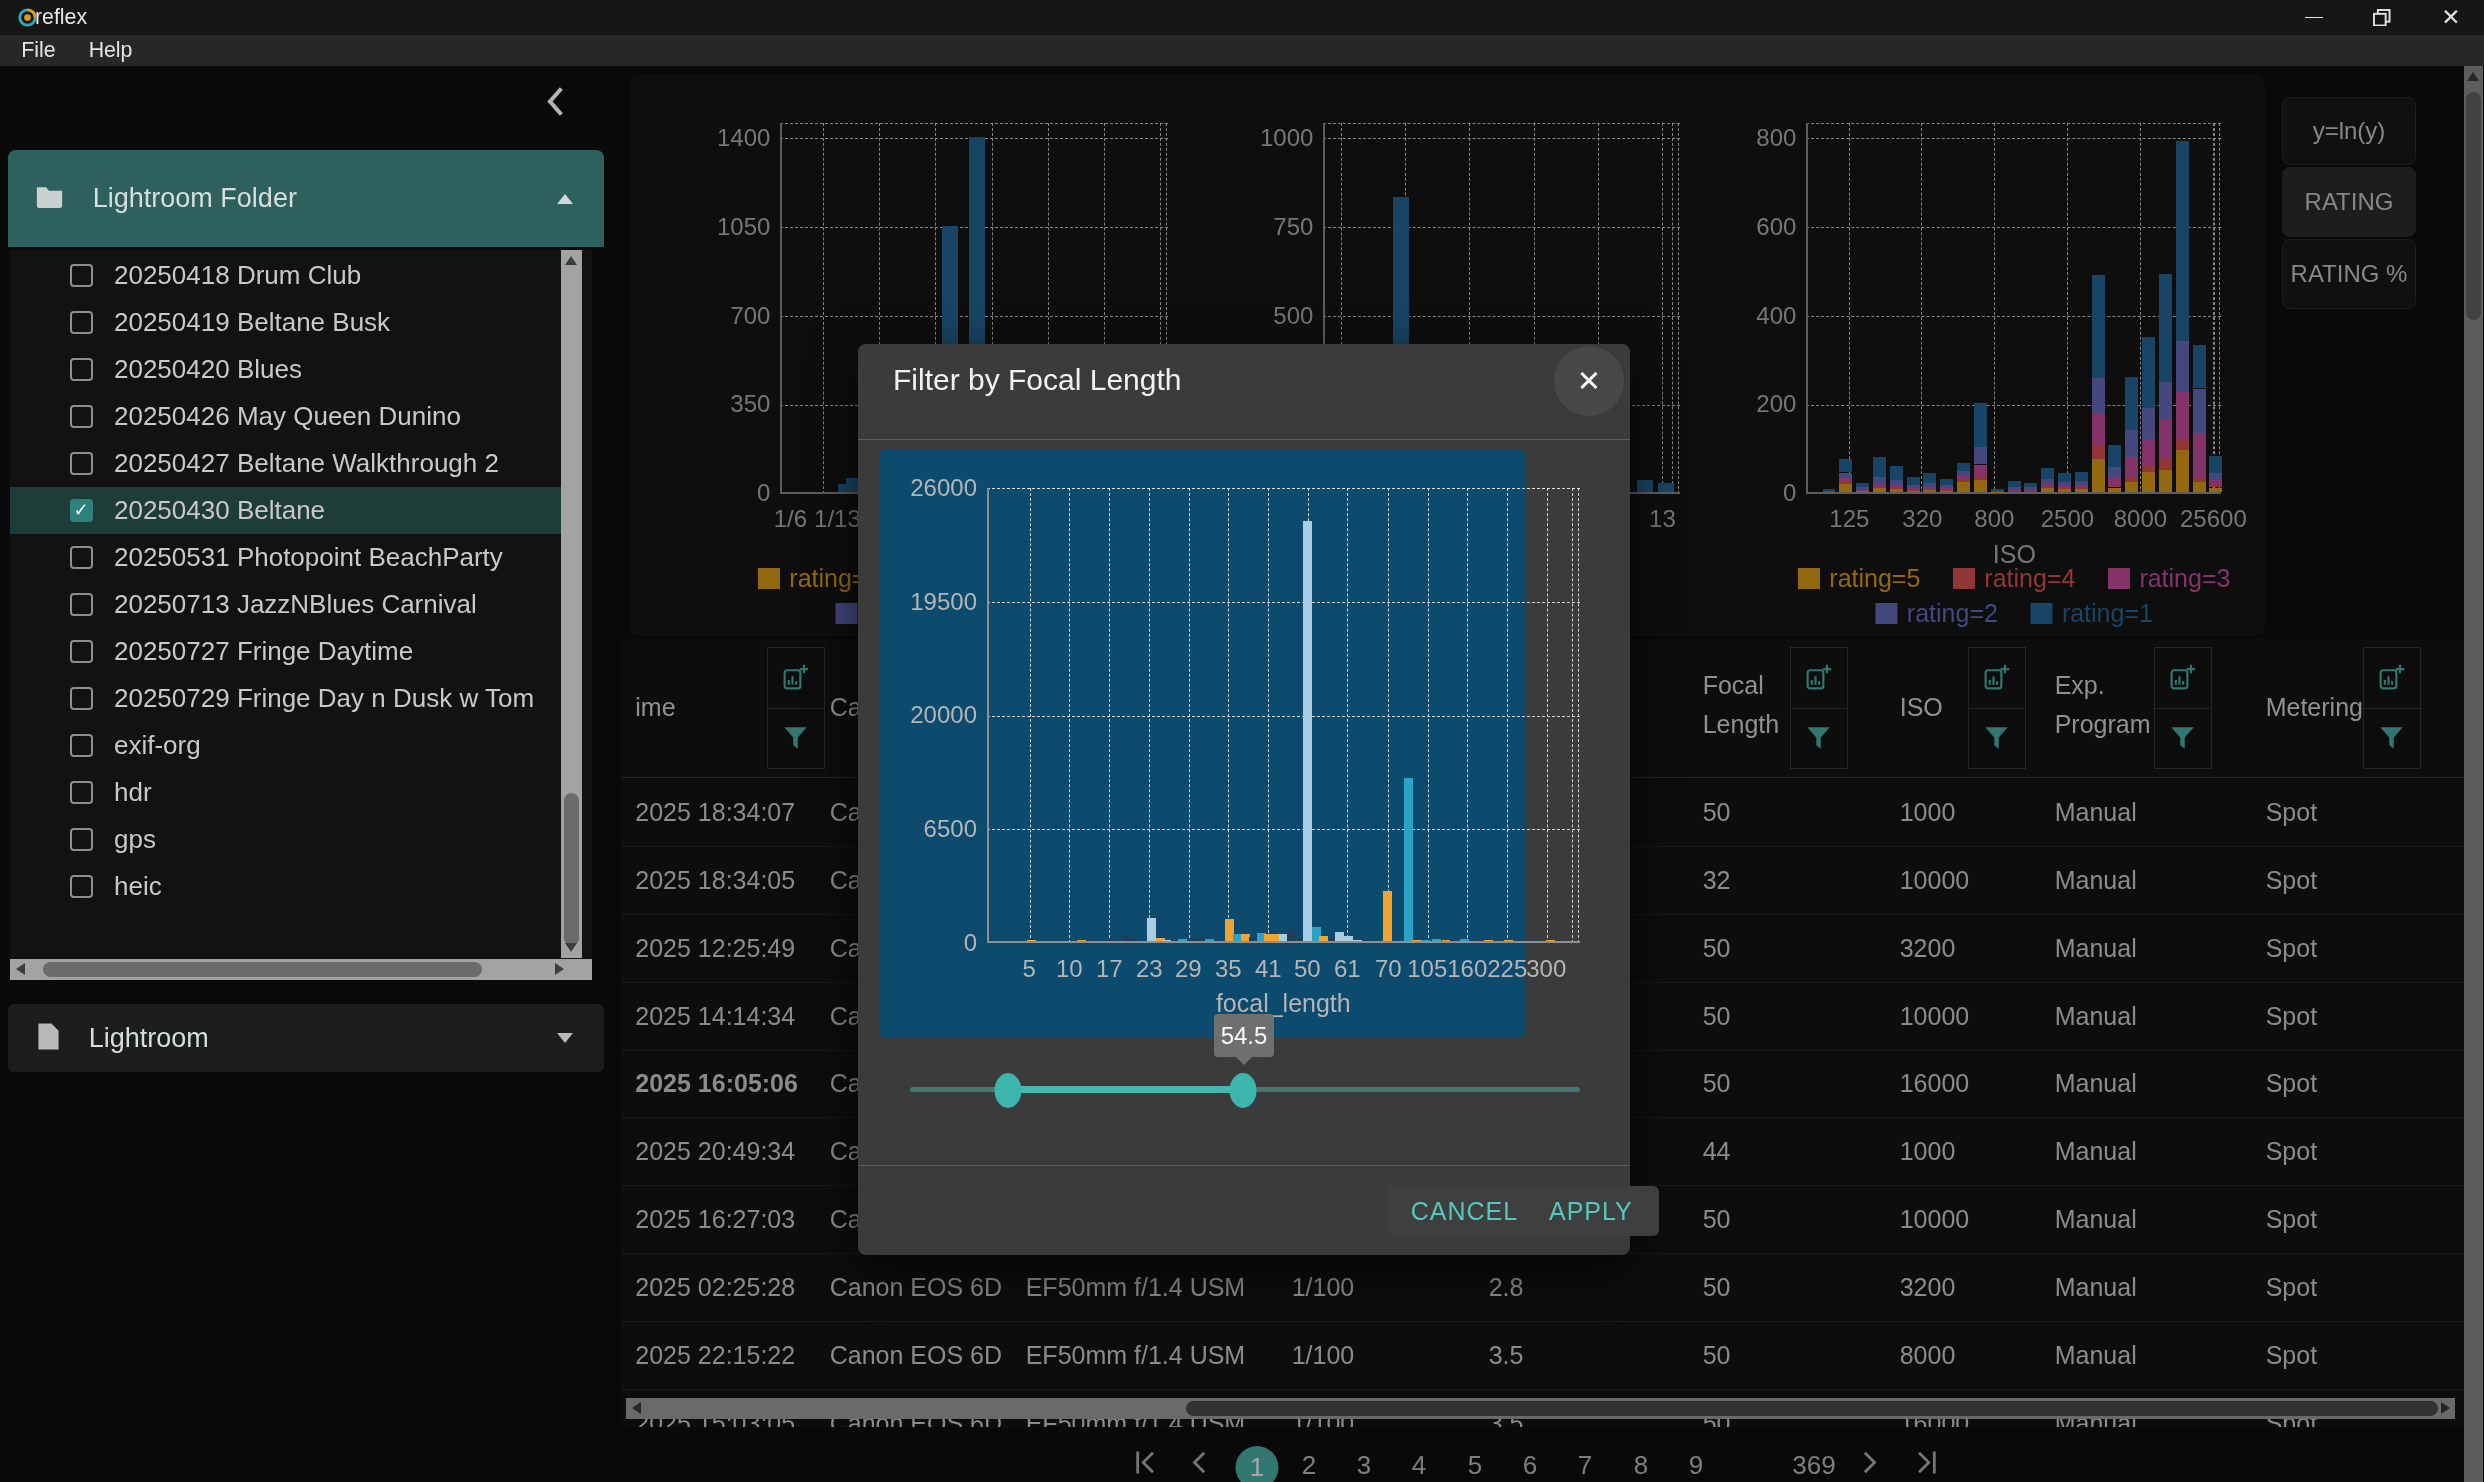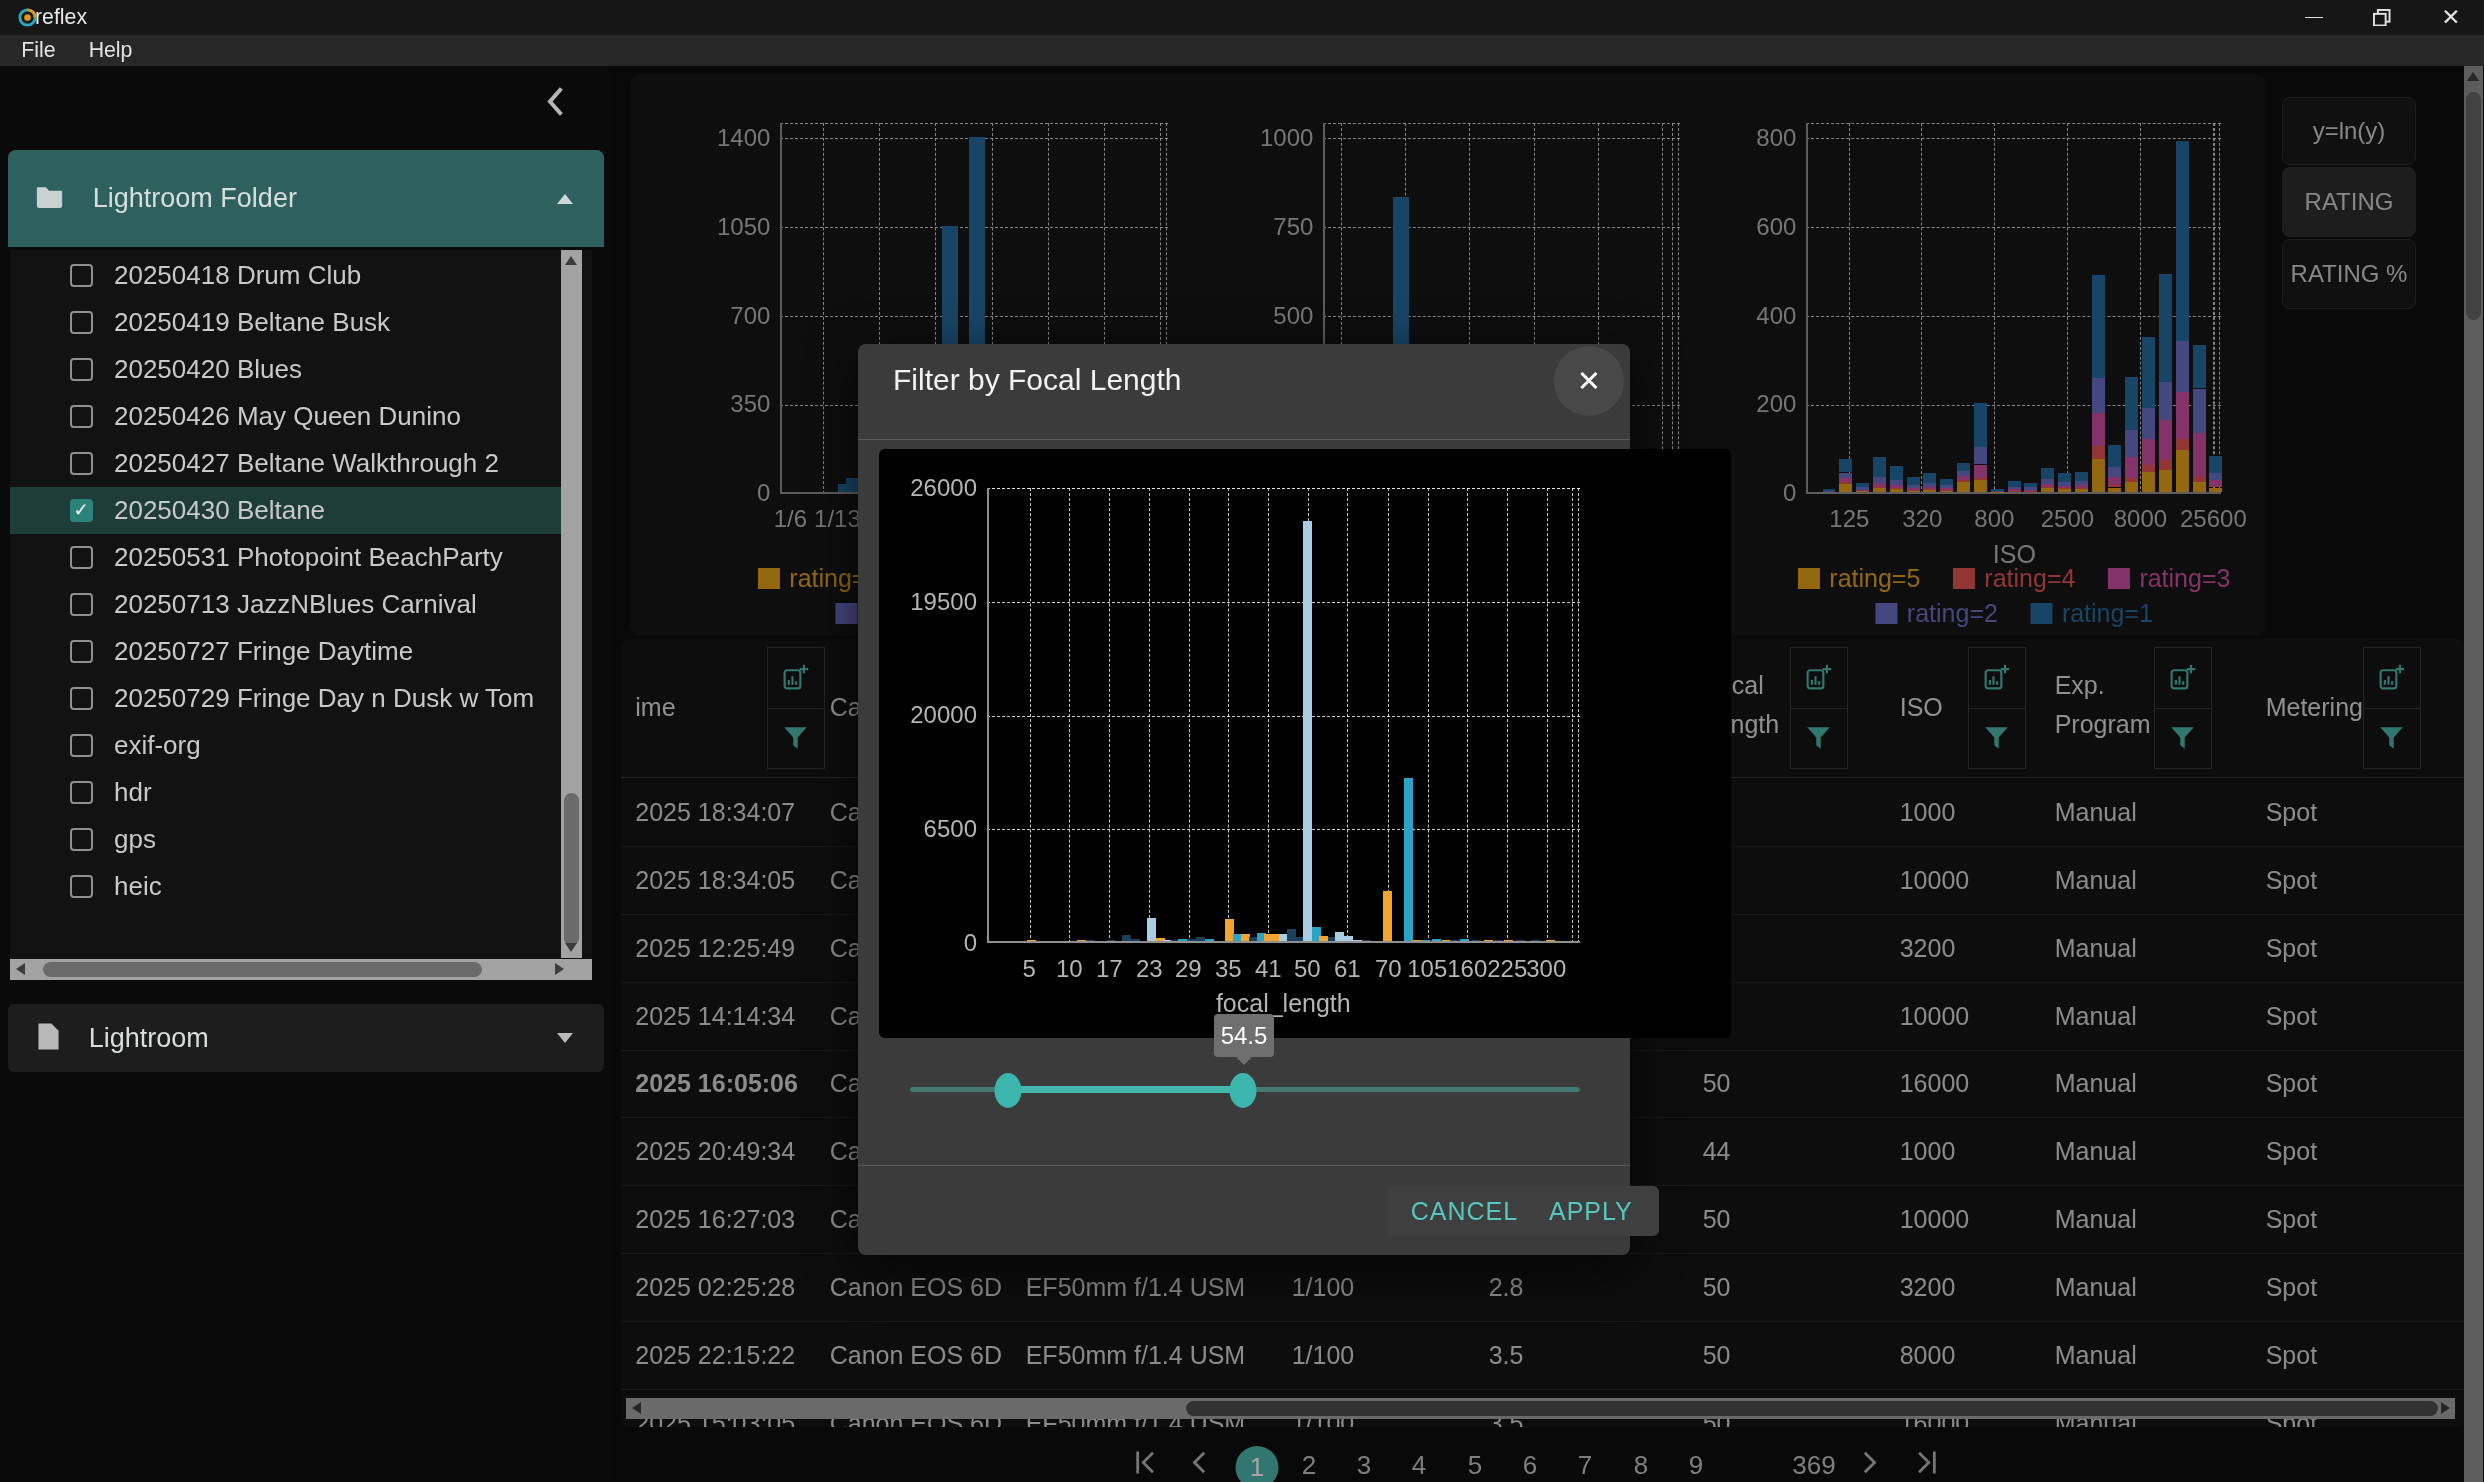--- a/index.html
+++ b/index.html
@@ -60,21 +60,21 @@
   .pg-item{position:absolute;transform:translateX(-50%);font-size:26px;color:#c2c2c2;text-align:center;}
   #pg-current{width:43px;height:43px;background:#4db6ac;border-radius:50%;color:#fff;line-height:43px;}
   
   #dim-overlay{position:absolute;left:611px;top:66px;width:1873px;height:1417px;background:rgba(0,0,0,.35);}
   #modal{position:absolute;left:858px;top:320px;width:772px;height:911px;background:#3b3b3b;border-radius:7.8px;
          box-shadow:0 13.6px 49px rgba(0,0,0,.65);margin-top:24px;}
   #modal-title{position:absolute;left:35px;top:19.4px;font-size:30px;color:#f2f2f2;}
   #modal-close{position:absolute;left:696px;top:1.9px;width:70px;height:70px;border-radius:50%;background:#484848;
                display:flex;align-items:center;justify-content:center;font-size:29px;color:#fff;}
   .mod-divider{position:absolute;left:0;width:100%;height:1px;background:#5c5c5c;}
-  #mod-chart{position:absolute;left:21.3px;top:105px;width:852px;height:589px;background:#000000;border-radius:5.8px;}
+  #mod-chart{position:absolute;left:21.3px;top:105px;width:646px;height:589px;background:#0c4a6e;border-radius:5.8px;}
   #mod-slider{position:absolute;left:52px;top:729px;width:670px;height:33px;}
   .rail{position:absolute;top:13.6px;height:5.8px;background:rgba(77,182,172,.5);border-radius:2.9px;}
   .track-active{position:absolute;top:12.6px;height:7.8px;background:#45b8ae;border-radius:3.9px;}
   .handle{position:absolute;top:0;width:27px;height:35px;border-radius:50%;background:#3cb5ad;transform:translateX(-50%);}
   #tooltip{position:absolute;left:357px;top:670px;width:60px;height:43px;background:#6f6f6f;border-radius:3.9px;
            color:#fff;font-size:24px;display:flex;align-items:center;justify-content:center;}
   #tooltip:after{content:"";position:absolute;left:50%;top:43px;transform:translateX(-50%);
                  border:8.7px solid transparent;border-top-color:#6f6f6f;}
   .dlg-btn{position:absolute;top:842px;height:50px;padding:0 19.4px;background:#3f3f3f;border-radius:5.8px;
            color:#55c9be;font-size:25px;letter-spacing:1px;display:flex;align-items:center;justify-content:center;}

